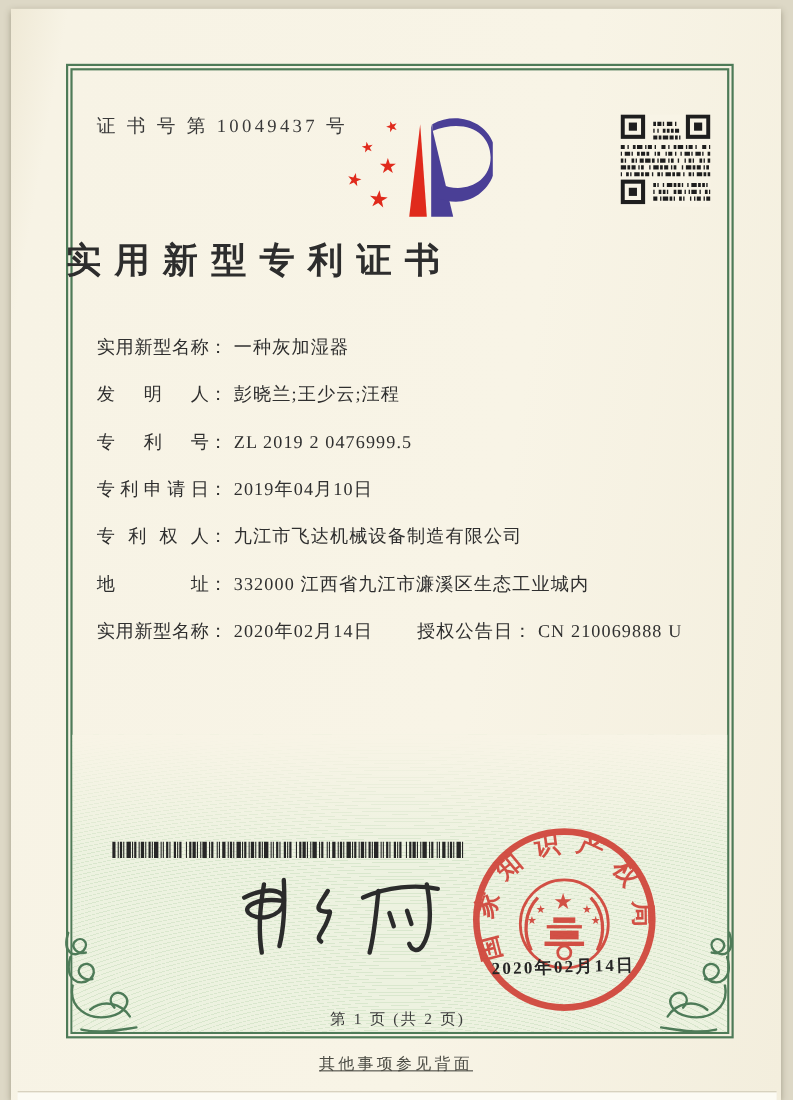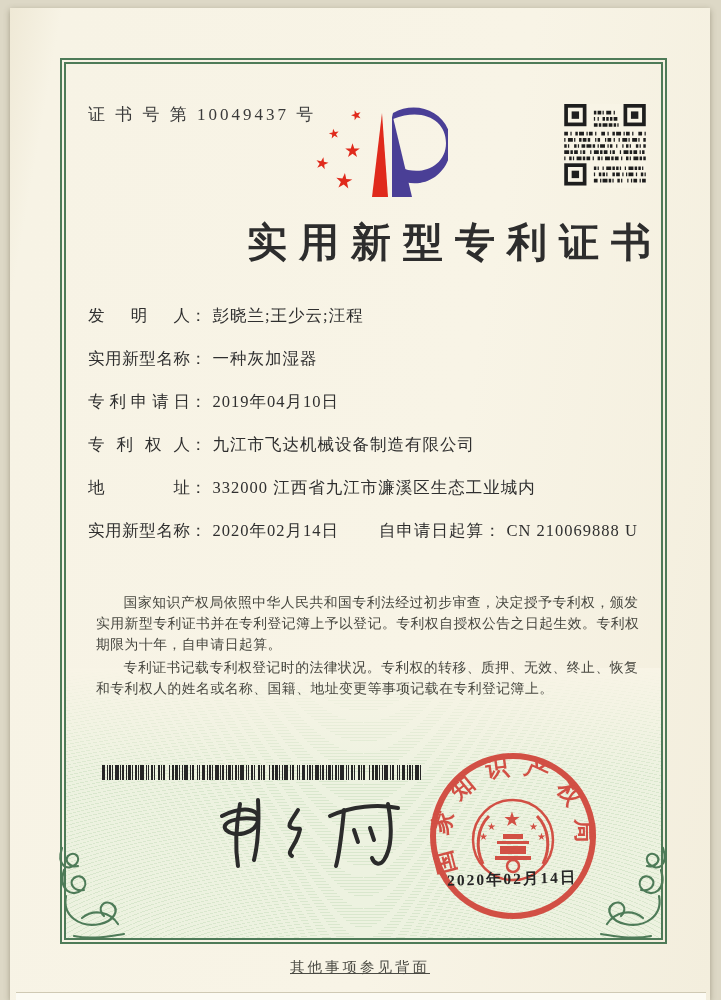--- a/index.html
+++ b/index.html
@@ -33,22 +33,22 @@
       linear-gradient(180deg,rgba(248,244,230,1) 0%,rgba(248,244,230,0) 40%),
       repeating-radial-gradient(ellipse 1400px 620px at 50% 135%,
         #d9e7cd 0 1.5px,#edf2e0 1.5px 7px);
   }
   
   .cert-no{
     position:absolute;left:78px;top:95px;font-size:17px;letter-spacing:3px;
     color:#3a3a3a;
   }
   .title{
-    position:absolute;left:50px;top:207px;width:603px;text-align:right;
-    font-size:40px;font-weight:700;letter-spacing:12px;color:#2d2d2d;
+    position:absolute;left:50px;top:207px;width:603px;text-align:left;
+    font-size:32px;font-weight:700;letter-spacing:12px;color:#2d2d2d;
   }
   .fields{
     position:absolute;left:78px;top:297px;width:540px;
     font-size:16.5px;color:#2f2f2f;
   }
   .frow{height:22px;margin-bottom:21px;white-space:nowrap;}
   .flabel{
     display:inline-block;width:102px;text-align:justify;text-align-last:justify;
     vertical-align:top;
   }
@@ -130,43 +130,42 @@
       <rect x="6" y="6" width="6" height="6"></rect>
       <rect x="54" y="6" width="6" height="6"></rect>
       <rect x="6" y="54" width="6" height="6"></rect>
     </g>
   </svg>
 
   <div class="title">实用新型专利证书</div>
 
   <div class="fields">
     <div class="frow">
+      <span class="flabel">实用新型名称</span><span class="colon">：</span><span class="fvalue">一种灰加湿器</span>
+    </div>
+    <div class="frow">
       <span class="flabel">发明人</span><span class="colon">：</span><span class="fvalue">彭晓兰;王少云;汪程</span>
     </div>
     <div class="frow">
-      <span class="flabel">实用新型名称</span><span class="colon">：</span><span class="fvalue">一种灰加湿器</span>
+      <span class="flabel">专利号</span><span class="colon">：</span><span class="fvalue">ZL 2019 2 0476999.5</span>
     </div>
     <div class="frow">
       <span class="flabel">专利申请日</span><span class="colon">：</span><span class="fvalue">2019年04月10日</span>
     </div>
     <div class="frow">
       <span class="flabel">专利权人</span><span class="colon">：</span><span class="fvalue">九江市飞达机械设备制造有限公司</span>
     </div>
     <div class="frow">
       <span class="flabel">地址</span><span class="colon">：</span><span class="fvalue">332000 江西省九江市濂溪区生态工业城内</span>
     </div>
     <div class="frow">
-      <span class="flabel">实用新型名称</span><span class="colon">：</span><span class="fvalue">2020年02月14日</span><span class="grant-no"><span class="flabel2">自申请日起算</span><span class="colon">：</span><span class="fvalue">CN 210069888 U</span></span>
+      <span class="flabel">实用新型名称</span><span class="colon">：</span><span class="fvalue">2020年02月14日</span><span class="grant-no"><span class="flabel2">授权公告日</span><span class="colon">：</span><span class="fvalue">CN 210069888 U</span></span>
     </div>
   </div>
 
-  <div class="bodytext">
-    <p>国家知识产权局依照中华人民共和国专利法经过初步审查，决定授予专利权，颁发实用新型专利证书并在专利登记簿上予以登记。专利权自授权公告之日起生效。专利权期限为十年，自申请日起算。</p>
-    <p>专利证书记载专利权登记时的法律状况。专利权的转移、质押、无效、终止、恢复和专利权人的姓名或名称、国籍、地址变更等事项记载在专利登记簿上。</p>
-  </div>
 
   <svg class="barcode" width="320" height="15" viewBox="0 0 320 15">
     <line x1="0" y1="7.5" x2="320" y2="7.5" stroke="#262626" stroke-width="15" stroke-dasharray="3 2 1 1 2 1 1 2 4 1 1 1 2 2 1 1 3 1 1 2 2 1 1 1 4 2 1 1 1 2 2 1 1 3 2 1 1 1 2 4 1 2 2 1 3 1 1 2 1 1 4 2 1 1 2 3 1 1 1 2"></line>
   </svg>
 
 
   <svg class="signature-svg" width="205" height="95" viewBox="0 0 205 95">
     <g fill="none" stroke="#2b2b2b" stroke-width="4" stroke-linecap="round" stroke-linejoin="round">
       <path d="M38,18 C34,40 33,62 36,80"></path>
       <path d="M20,30 C40,20 58,22 56,34 C54,48 32,52 24,44 C18,37 34,30 55,33"></path>
@@ -222,17 +221,18 @@
   <svg class="flourish" style="left:588px;top:838px;transform:scaleX(-1)" width="75" height="96" viewBox="0 0 75 96">
     <g fill="none" stroke="#4e7b58" stroke-width="2.2" stroke-linecap="round">
       <path d="M10,2 C4,20 16,26 24,18 C30,11 22,4 16,10 C12,15 18,22 26,20"></path>
       <path d="M12,24 C6,44 20,52 30,44 C38,37 30,26 22,32 C16,37 22,46 32,44"></path>
       <path d="M14,50 C10,70 28,82 48,78 C62,75 68,64 60,58 C52,53 44,62 52,70"></path>
       <path d="M22,90 C40,94 58,90 72,88"></path>
       <path d="M30,72 C42,62 58,66 66,78"></path>
     </g>
   </svg>
 
+  <div class="page-num">第 1 页 (共 2 页)</div>
   <div class="back-note">其他事项参见背面</div>
 
 </div>
 
 <div class="page-sliver"></div>
 
 </body></html>

